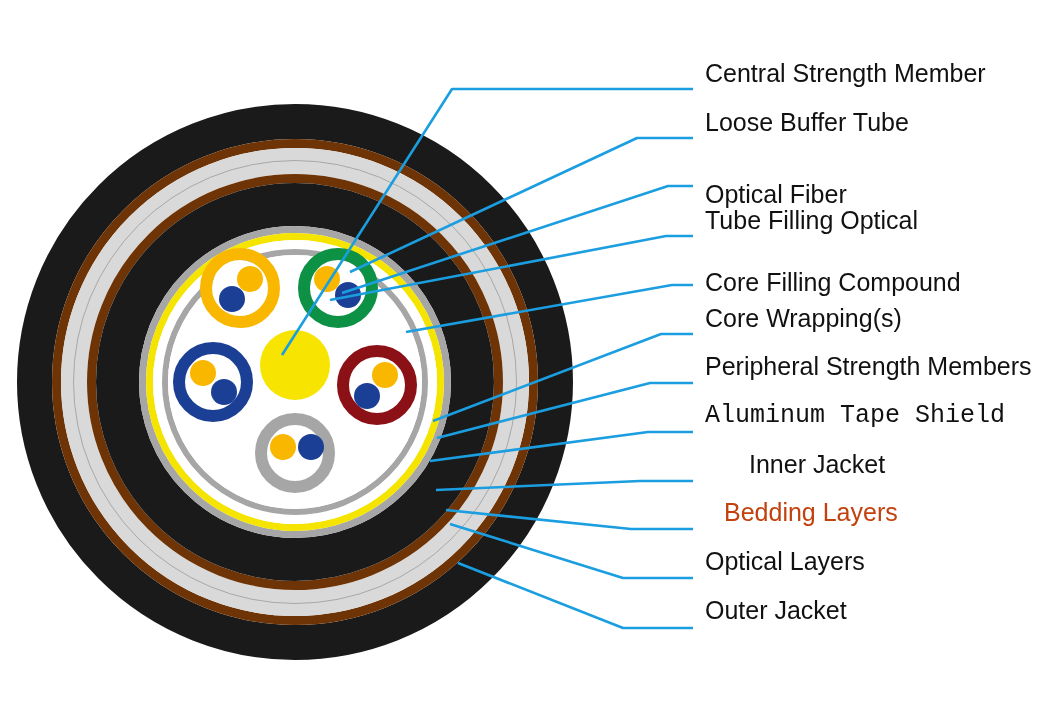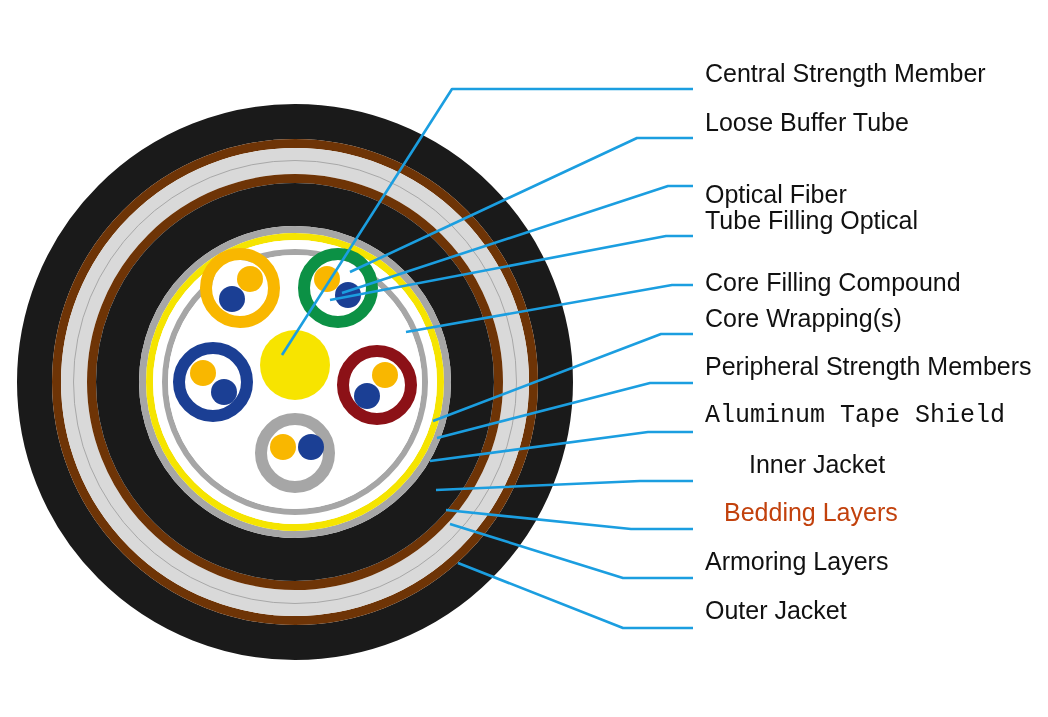--- a/index.html
+++ b/index.html
@@ -94,16 +94,16 @@
       <div class="label" style="left: 705px; top: 61px; color: rgb(17, 17, 17);">Central Strength Member</div>
       <div class="label" style="left: 705px; top: 110px; color: rgb(17, 17, 17); text-align: right;">Loose Buffer Tube</div>
       <div class="label" style="left: 705px; top: 158px; color: rgb(17, 17, 17); margin-top: 24px;">Optical Fiber</div>
       <div class="label" style="left: 705px; top: 208px; color: rgb(17, 17, 17);">Tube Filling Optical</div>
       <div class="label" style="left: 705px; top: 270px; color: rgb(17, 17, 17);">Core Filling Compound</div>
       <div class="label" style="left: 705px; top: 306px; color: rgb(17, 17, 17);">Core Wrapping(s)</div>
       <div class="label" style="left: 705px; top: 354px; color: rgb(17, 17, 17);">Peripheral Strength Members</div>
       <div class="label" style="left: 705px; top: 403px; color: rgb(17, 17, 17); font-family: Liberation Mono, monospace;">Aluminum Tape Shield</div>
       <div class="label" style="left: 705px; top: 452px; color: rgb(17, 17, 17); margin-left: 44px;">Inner Jacket</div>
       <div class="label" style="left: 705px; top: 500px; color: #c2410c; margin-left: 19px;">Bedding Layers</div>
-      <div class="label" style="left: 705px; top: 549px; color: rgb(17, 17, 17);">Armoring Layers</div>
+      <div class="label" style="left: 705px; top: 549px; color: rgb(17, 17, 17);">Optical Layers</div>
       <div class="label" style="left: 705px; top: 598px; color: rgb(17, 17, 17);">Outer Jacket</div>
     </div>
 </div>
 
 </body></html>

